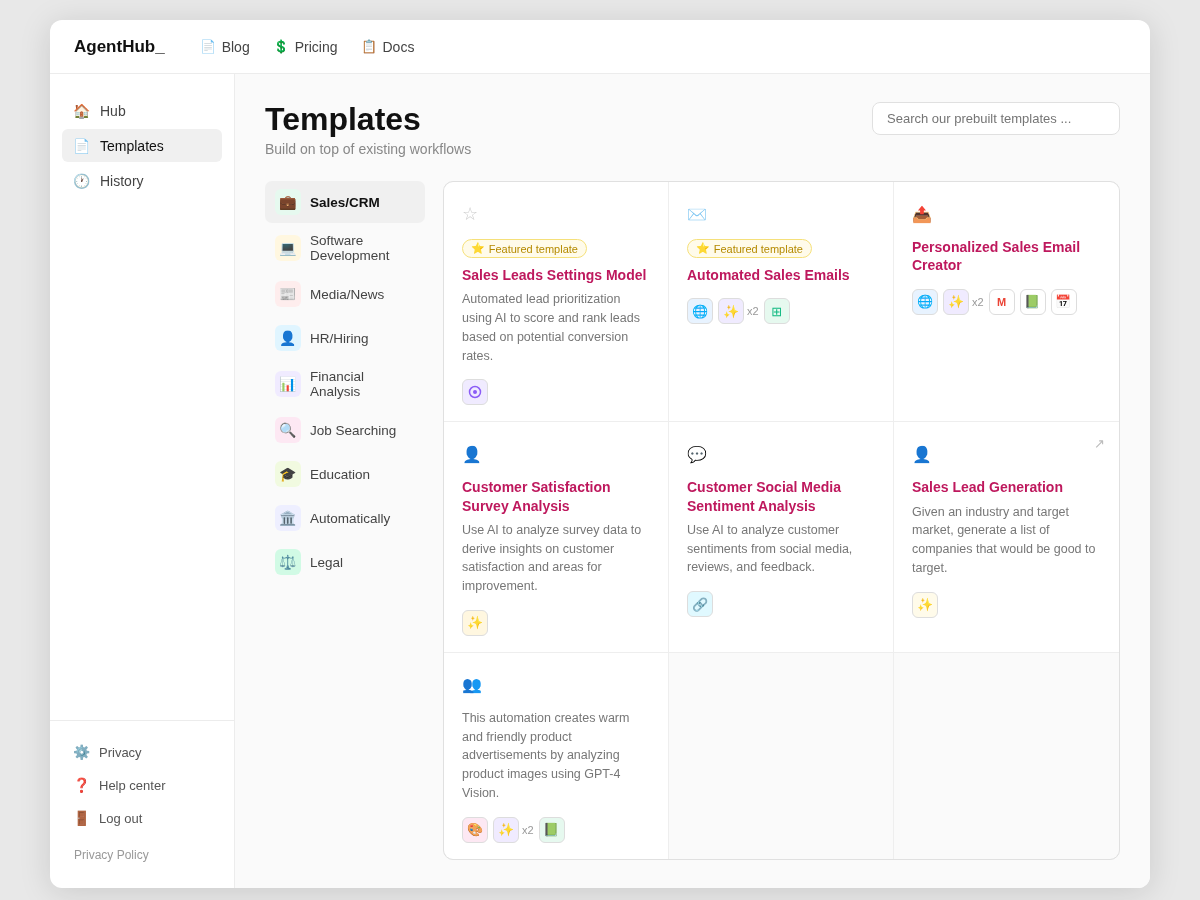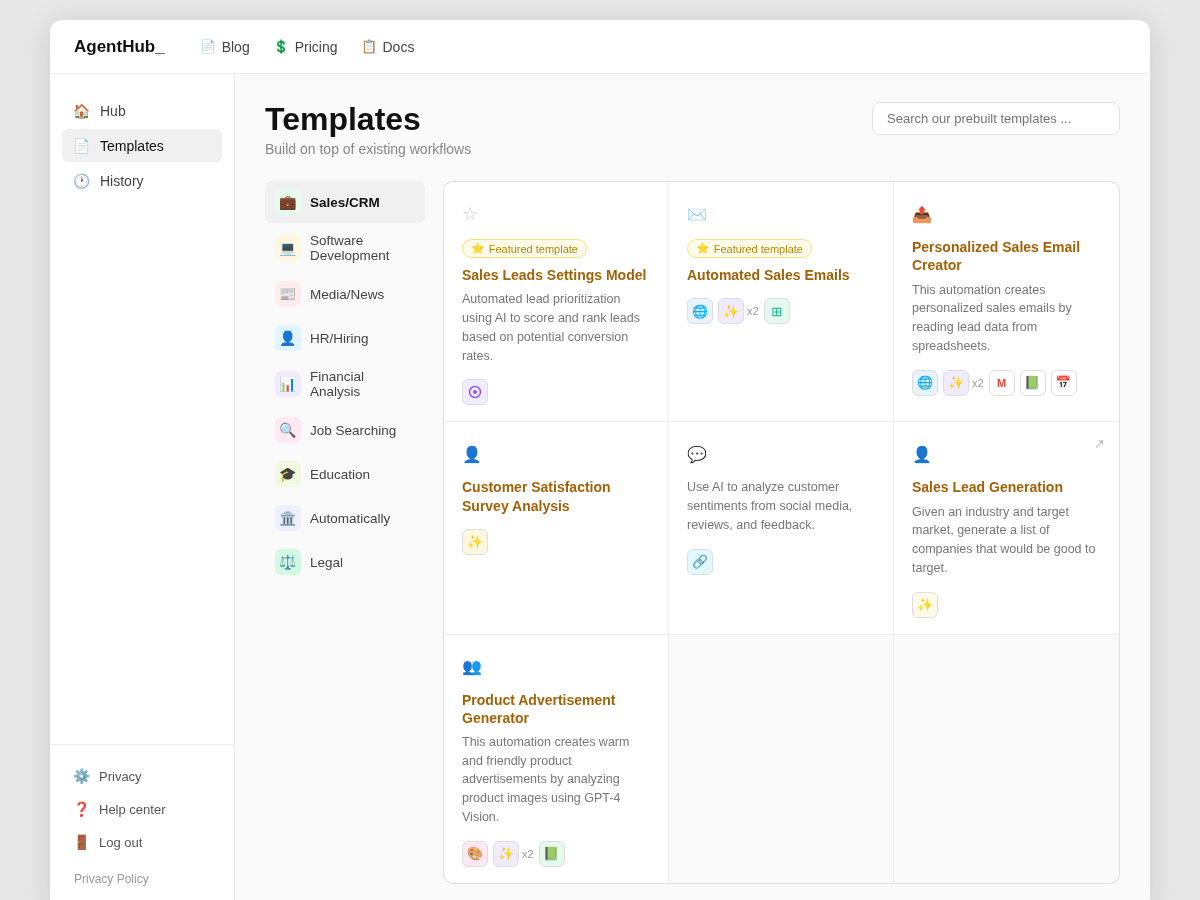--- a/index.html
+++ b/index.html
@@ -221,21 +221,21 @@
     }
     .card-icon-row {
       margin-bottom: 10px;
       height: 28px;
       display: flex;
       align-items: center;
     }
     .card-title {
       font-size: 14px;
       font-weight: 600;
-      color: #a16207;
+      color: #be185d;
       margin-bottom: 6px;
       line-height: 1.3;
     }
     .card-desc {
       font-size: 12.5px;
       color: #777;
       line-height: 1.5;
     }
     .card-tools {
       display: flex;
@@ -410,45 +410,46 @@
               <span class="tool-count">x2</span>
               <div class="tool-icon" style="background:#e6f9ef;border-color:#ddd;color:#10b981;">⊞</div>
             </div>
           </div>
 
           <div class="template-card">
             <div class="card-icon-row">
               <span style="font-size:16px;color:#aaa;">📤</span>
             </div>
             <div class="card-title">Personalized Sales Email Creator</div>
-            <div class="card-desc">This automation creates personalized sales emails by reading lead data from spreadsheets.</div>
             <div class="card-tools">
               <div class="tool-icon" style="background:#e8f3ff;border-color:#ddd;color:#3b82f6;">🌐</div>
               <div class="tool-icon" style="background:#f0ebff;border-color:#ddd;color:#8b5cf6;">✨</div>
               <span class="tool-count">x2</span>
               <div class="tool-icon" style="background:#fff;border-color:#ddd;font-size:11px;font-weight:700;color:#ea4335;">M</div>
               <div class="tool-icon" style="background:#fff;border-color:#ddd;color:#34a853;">📗</div>
               <div class="tool-icon" style="background:#fff;border-color:#ddd;color:#e53935;">📅</div>
             </div>
           </div>
 
           <div class="template-card">
             <div class="card-icon-row">
               <span style="font-size:16px;color:#f97316;">👤</span>
             </div>
             <div class="card-title">Customer Satisfaction Survey Analysis</div>
+            <div class="card-desc">Use AI to analyze survey data to derive insights on customer satisfaction and areas for improvement.</div>
             <div class="card-tools">
               <div class="tool-icon" style="background:#fff7e0;border-color:#ddd;color:#f59e0b;">✨</div>
             </div>
           </div>
 
           <div class="template-card">
             <div class="card-icon-row">
               <span style="font-size:16px;color:#aaa;">💬</span>
             </div>
+            <div class="card-title">Customer Social Media Sentiment Analysis</div>
             <div class="card-desc">Use AI to analyze customer sentiments from social media, reviews, and feedback.</div>
             <div class="card-tools">
               <div class="tool-icon" style="background:#e0f9ff;border-color:#ddd;color:#06b6d4;">🔗</div>
             </div>
           </div>
 
           <div class="template-card">
             <span class="card-ext-icon">↗</span>
             <div class="card-icon-row">
               <span style="font-size:16px;color:#6366f1;">👤</span>
@@ -457,21 +458,20 @@
             <div class="card-desc">Given an industry and target market, generate a list of companies that would be good to target.</div>
             <div class="card-tools">
               <div class="tool-icon" style="background:#fffbea;border-color:#ddd;color:#f59e0b;">✨</div>
             </div>
           </div>
 
           <div class="template-card">
             <div class="card-icon-row">
               <span style="font-size:16px;color:#10b981;">👥</span>
             </div>
-            <div class="card-title">Product Advertisement Generator</div>
             <div class="card-desc">This automation creates warm and friendly product advertisements by analyzing product images using GPT-4 Vision.</div>
             <div class="card-tools">
               <div class="tool-icon" style="background:#fde8f3;border-color:#ddd;color:#ec4899;">🎨</div>
               <div class="tool-icon" style="background:#f0ebff;border-color:#ddd;color:#8b5cf6;">✨</div>
               <span class="tool-count">x2</span>
               <div class="tool-icon" style="background:#e6f9ef;border-color:#ddd;color:#34a853;">📗</div>
             </div>
           </div>
 
           <div class="template-card" style="background:#fafafa;"></div>

